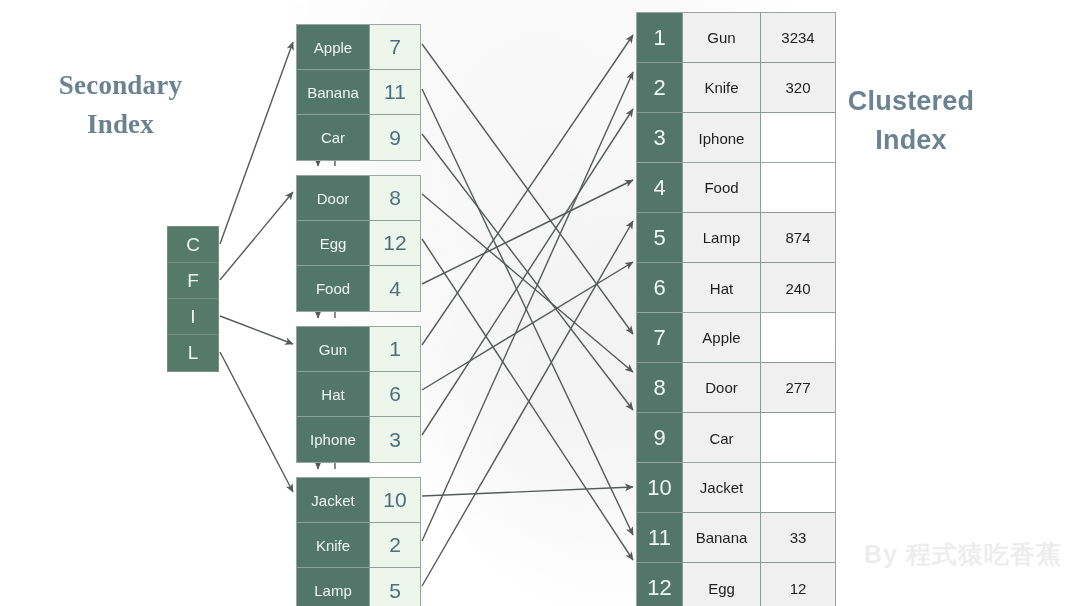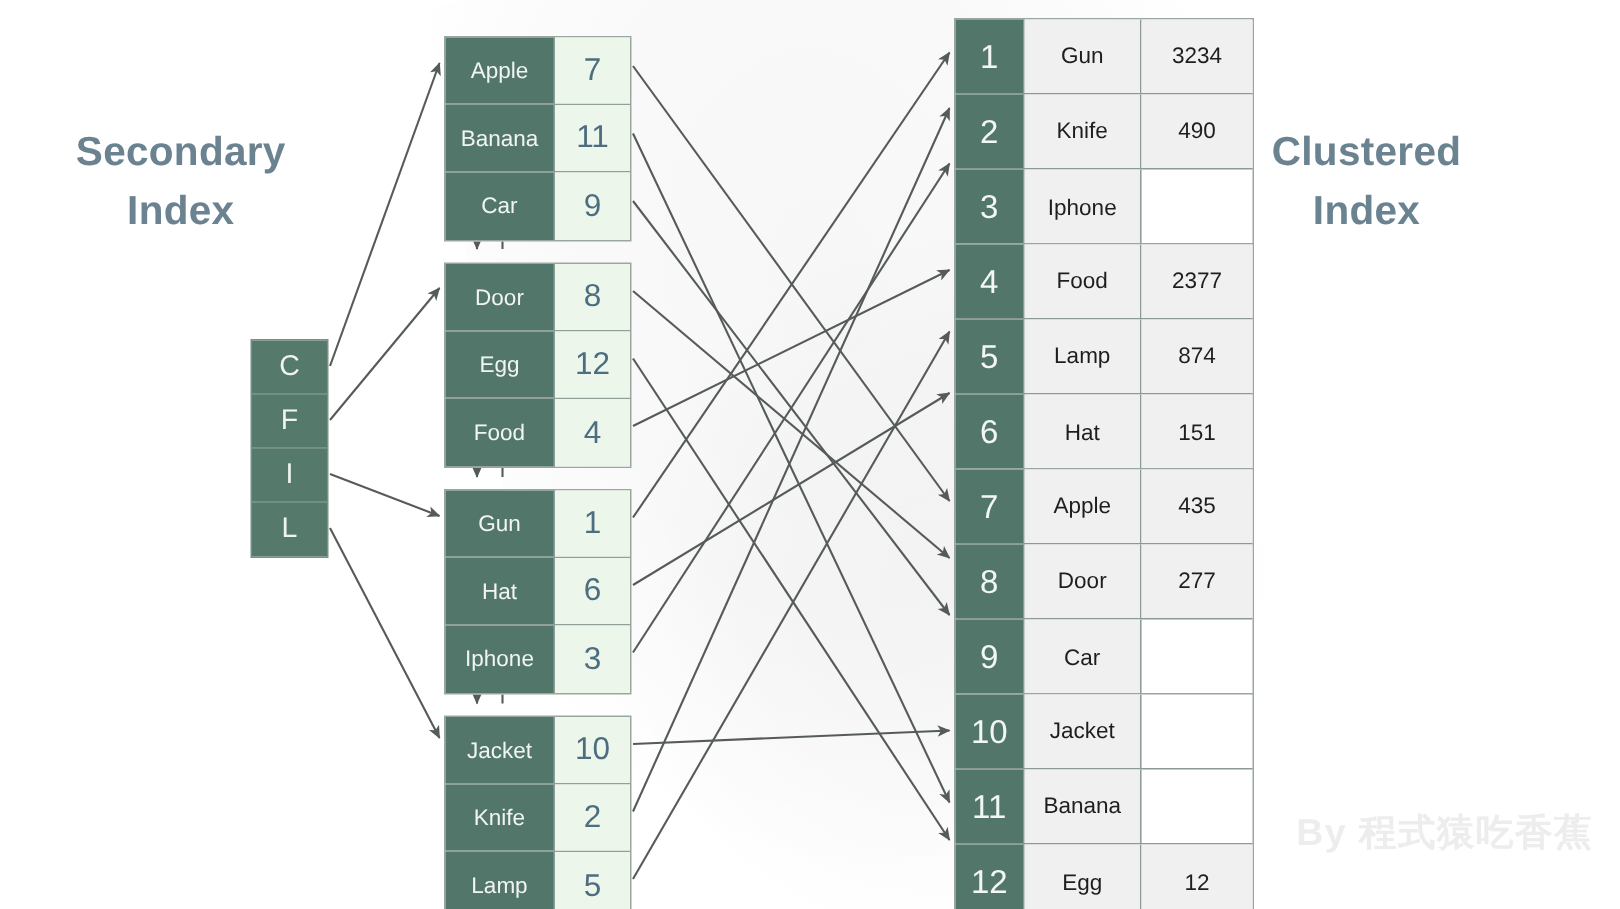--- a/index.html
+++ b/index.html
@@ -36,21 +36,21 @@
   
   .title{
     position:absolute;
     color:#6b8391;
     font-weight:bold;
     font-size:27px;
     line-height:1.45;
     text-align:center;
     letter-spacing:.2px;
   }
-  #title-left{left:18px;top:82px;width:205px;}
+  #title-left{left:18px;top:66px;width:205px;font-family:Liberation Serif, serif;}
   #title-right{left:806px;top:82px;width:210px;}
 
   
   .root{
     position:absolute;left:167px;top:226px;width:52px;
     border:1px solid #7b8f85;
     box-sizing:border-box;
   }
   .root .cell{
     height:36px;line-height:36px;text-align:center;
@@ -239,71 +239,70 @@
 
   <div class="clu-block" style="top:12px">
     <div class="clu-row">
       <div class="clu-id">1</div>
       <div class="clu-name">Gun</div>
       <div class="clu-num">3234</div>
     </div>
     <div class="clu-row">
       <div class="clu-id">2</div>
       <div class="clu-name">Knife</div>
-      <div class="clu-num">490</div>
+      <div class="clu-num">320</div>
     </div>
     <div class="clu-row">
       <div class="clu-id">3</div>
       <div class="clu-name">Iphone</div>
     </div>
   </div>
 
   <div class="clu-block" style="top:162px">
     <div class="clu-row">
       <div class="clu-id">4</div>
       <div class="clu-name">Food</div>
-      <div class="clu-num">2377</div>
     </div>
     <div class="clu-row">
       <div class="clu-id">5</div>
       <div class="clu-name">Lamp</div>
       <div class="clu-num">874</div>
     </div>
     <div class="clu-row">
       <div class="clu-id">6</div>
       <div class="clu-name">Hat</div>
-      <div class="clu-num">151</div>
+      <div class="clu-num">240</div>
     </div>
   </div>
 
   <div class="clu-block" style="top:312px">
     <div class="clu-row">
       <div class="clu-id">7</div>
       <div class="clu-name">Apple</div>
-      <div class="clu-num">435</div>
     </div>
     <div class="clu-row">
       <div class="clu-id">8</div>
       <div class="clu-name">Door</div>
       <div class="clu-num">277</div>
     </div>
     <div class="clu-row">
       <div class="clu-id">9</div>
       <div class="clu-name">Car</div>
     </div>
   </div>
 
   <div class="clu-block" style="top:462px">
     <div class="clu-row">
       <div class="clu-id">10</div>
       <div class="clu-name">Jacket</div>
     </div>
     <div class="clu-row">
       <div class="clu-id">11</div>
       <div class="clu-name">Banana</div>
+      <div class="clu-num">33</div>
     </div>
     <div class="clu-row">
       <div class="clu-id">12</div>
       <div class="clu-name">Egg</div>
       <div class="clu-num">12</div>
     </div>
   </div>
 
   <div id="watermark">By 程式猿吃香蕉</div>
 

